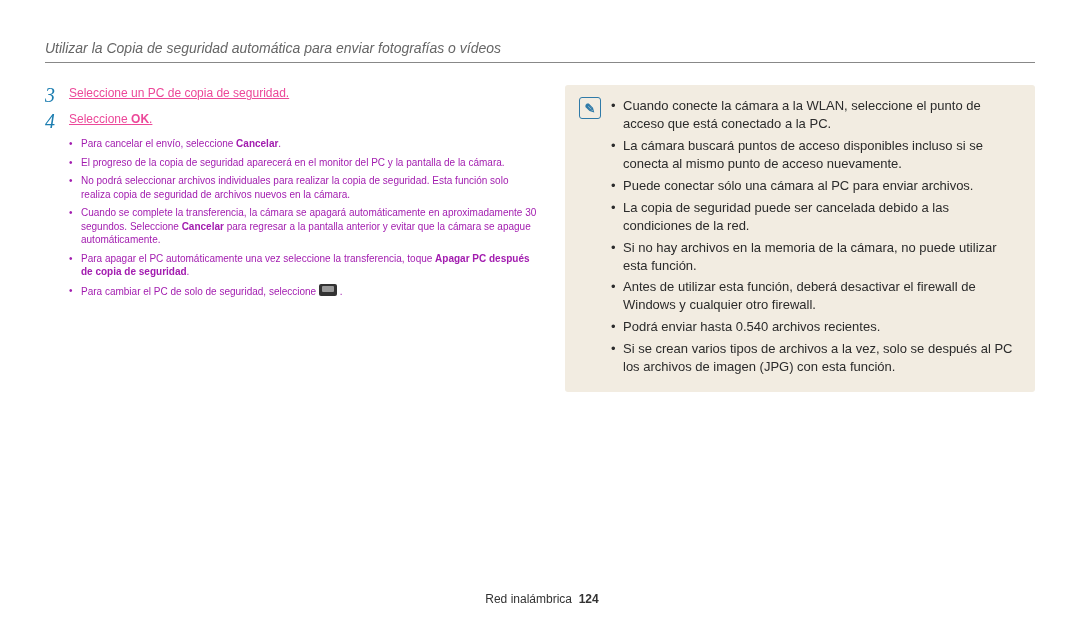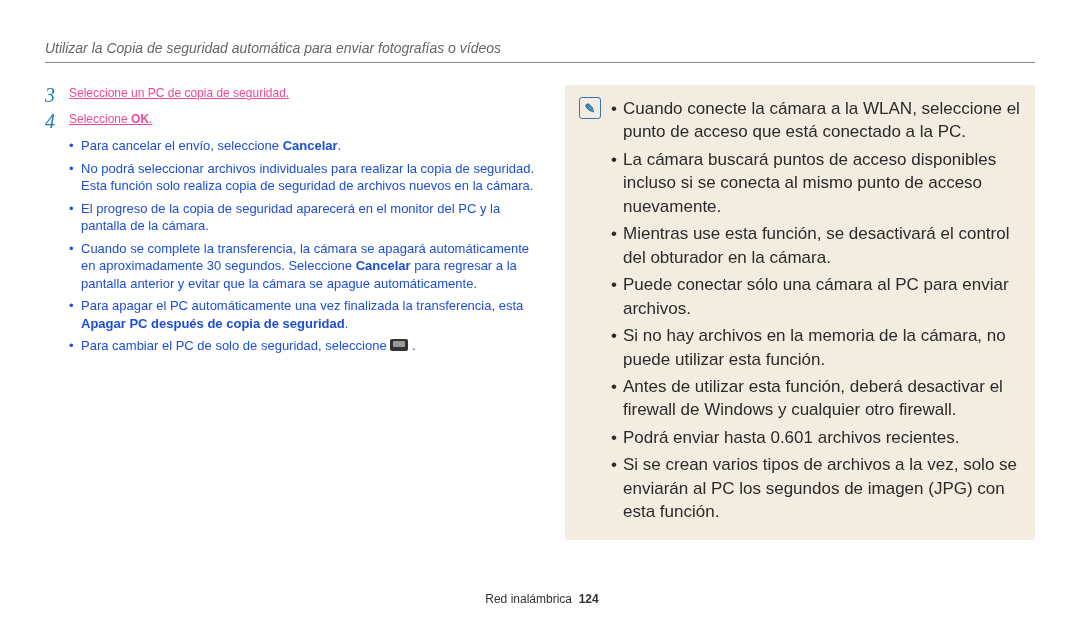--- a/index.html
+++ b/index.html
@@ -8,26 +8,26 @@
   .heading { font-size: 14px; font-style: italic; color: #666; font-weight: 300; }
   .rule { border: none; border-top: 1px solid #888; margin-top: 6px; }
   .columns { display: flex; gap: 25px; margin-top: 22px; }
   .left { flex: 0 0 495px; }
   .right { flex: 1; }
   .step { display: flex; align-items: flex-start; gap: 10px; margin-bottom: 6px; }
   .step-num { font-family: Georgia, "Times New Roman", serif; font-style: italic; font-size: 20px; color: #1b7db0; font-weight: 400; line-height: 1; min-width: 14px; }
   .step-text { font-size: 12px; color: #ec4899; line-height: 1.35; text-decoration: underline; }
   .bold { font-weight: 700; }
   ul.sub { list-style: none; margin-top: 6px; margin-left: 24px; }
-  ul.sub li { position: relative; padding-left: 12px; font-size: 13px; line-height: 1.35; margin-bottom: 5px; color: #1d4ed8; }
+  ul.sub li { position: relative; padding-left: 12px; font-size: 10px; line-height: 1.35; margin-bottom: 5px; color: #a21caf; }
   ul.sub li::before { content: "•"; position: absolute; left: 0; top: 0; }
   .note-box { background: #f2ece1; border-radius: 3px; padding: 12px 14px 12px 14px; display: flex; align-items: flex-start; gap: 10px; }
   .note-icon { flex: 0 0 22px; width: 22px; height: 22px; border: 1.5px solid #2f7aa8; border-radius: 3px; display: flex; align-items: center; justify-content: center; color: #2f7aa8; font-weight: 700; font-size: 13px; }
   ul.notes { list-style: none; flex: 1; }
-  ul.notes li { position: relative; padding-left: 12px; font-size: 17px; line-height: 1.38; margin-bottom: 4px; color: #2b2b2b; }
+  ul.notes li { position: relative; padding-left: 12px; font-size: 13px; line-height: 1.38; margin-bottom: 4px; color: #2b2b2b; }
   ul.notes li::before { content: "•"; position: absolute; left: 0; top: 0; }
   .pc-icon { display: inline-block; width: 18px; height: 12px; background: #333; border-radius: 2px; vertical-align: -1px; position: relative; }
   .pc-icon::after { content: ""; position: absolute; left: 3px; top: 2px; width: 12px; height: 6px; background: #999; border-radius: 1px; }
   .footer { position: absolute; bottom: 24px; left: 2px; width: 100%; text-align: center; font-size: 12px; color: #333; }
   .footer .pg { font-weight: 700; }
 </style>
 </head>
 <body>
 
 <div class="page">
@@ -48,47 +48,47 @@
         <div class="step-num">4</div>
         <div class="step-text">
           <span>Seleccione </span><span class="bold">OK</span><span>.</span>
         </div>
       </div>
 
       <ul class="sub">
         <li>
           <span>Para cancelar el envío, seleccione </span><span class="bold">Cancelar</span><span>.</span>
         </li>
+        <li>El progreso de la copia de seguridad aparecerá en el monitor del PC y la pantalla de la cámara.</li>
         <li>No podrá seleccionar archivos individuales para realizar la copia de seguridad. Esta función solo realiza copia de seguridad de archivos nuevos en la cámara.</li>
-        <li>El progreso de la copia de seguridad aparecerá en el monitor del PC y la pantalla de la cámara.</li>
         <li>
           <span>Cuando se complete la transferencia, la cámara se apagará automáticamente en aproximadamente 30 segundos. Seleccione </span><span class="bold">Cancelar</span><span> para regresar a la pantalla anterior y evitar que la cámara se apague automáticamente.</span>
         </li>
         <li>
-          <span>Para apagar el PC automáticamente una vez finalizada la transferencia, esta </span><span class="bold">Apagar PC después de copia de seguridad</span><span>.</span>
+          <span>Para apagar el PC automáticamente una vez seleccione la transferencia, toque </span><span class="bold">Apagar PC después de copia de seguridad</span><span>.</span>
         </li>
         <li>
           <span>Para cambiar el PC de solo de seguridad, seleccione </span><span class="pc-icon"></span><span> .</span>
         </li>
       </ul>
 
     </div>
 
     <div class="right">
       <div class="note-box">
         <div class="note-icon">✎</div>
         <ul class="notes">
           <li>Cuando conecte la cámara a la WLAN, seleccione el punto de acceso que está conectado a la PC.</li>
           <li>La cámara buscará puntos de acceso disponibles incluso si se conecta al mismo punto de acceso nuevamente.</li>
-          <li>Mientras use esta función, se desactivará el control del obturador en la cámara.</li>
           <li>Puede conectar sólo una cámara al PC para enviar archivos.</li>
+          <li>La copia de seguridad puede ser cancelada debido a las condiciones de la red.</li>
           <li>Si no hay archivos en la memoria de la cámara, no puede utilizar esta función.</li>
           <li>Antes de utilizar esta función, deberá desactivar el firewall de Windows y cualquier otro firewall.</li>
-          <li>Podrá enviar hasta 0.601 archivos recientes.</li>
-          <li>Si se crean varios tipos de archivos a la vez, solo se enviarán al PC los segundos de imagen (JPG) con esta función.</li>
+          <li>Podrá enviar hasta 0.540 archivos recientes.</li>
+          <li>Si se crean varios tipos de archivos a la vez, solo se después al PC los archivos de imagen (JPG) con esta función.</li>
         </ul>
       </div>
     </div>
 
   </div>
 
   <div class="footer">
     <span>Red inalámbrica</span>&nbsp;&nbsp;<span class="pg">124</span>
   </div>
 

